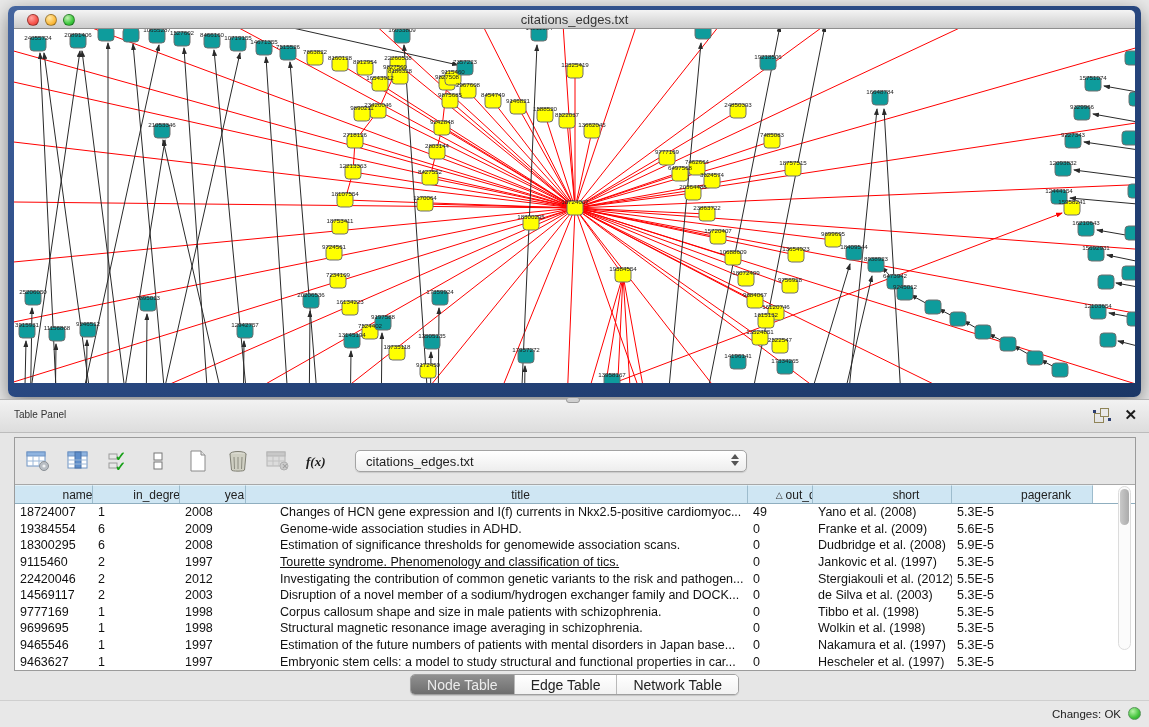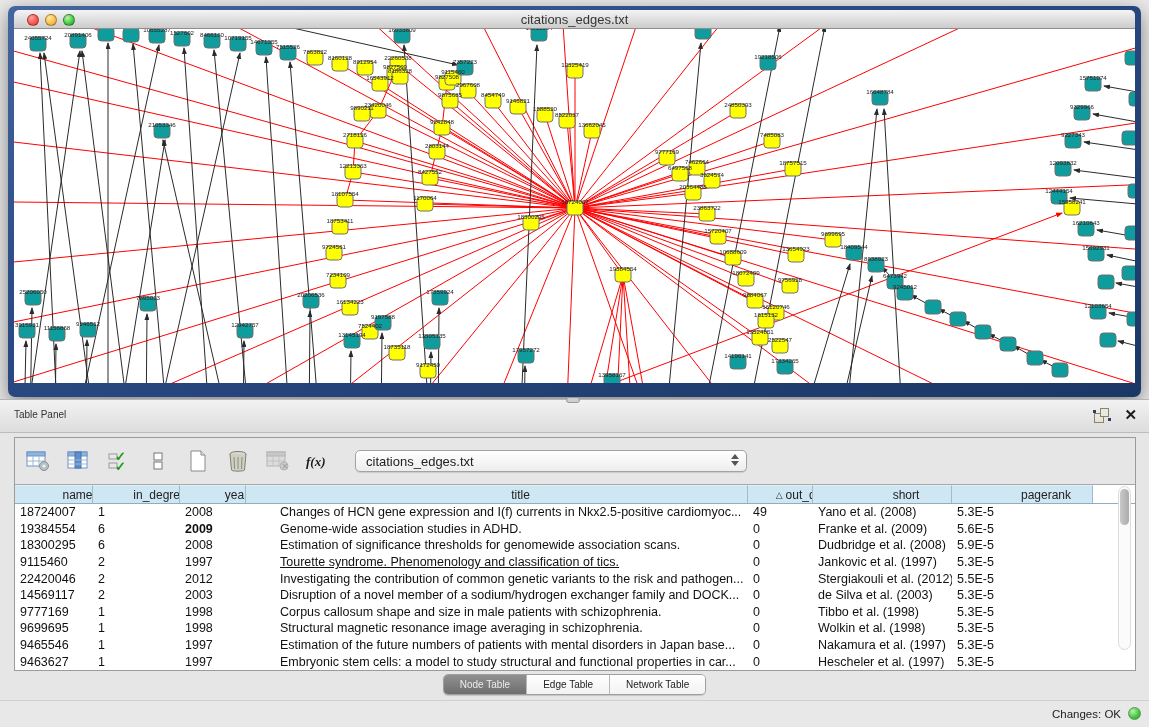--- a/index.html
+++ b/index.html
@@ -62,21 +62,21 @@
   .tbody { position:relative; height:166px; overflow:hidden; }
   .tr { display:flex; height:16.6px; align-items:center; }
   .td { font-size:12.5px; color:#111; padding-left:5px; overflow:hidden; white-space:nowrap; }
   .td.indent { padding-left:34px; }
   .vscroll { position:absolute; right:4px; top:1px; width:13px; height:164px; background:#fbfbfb; border:1px solid #dcdcdc; border-radius:7px; }
   .vthumb { position:absolute; left:1px; top:2px; width:9px; height:36px; background:linear-gradient(90deg,#c9c9c9,#ababab); border-radius:5px; }
 
   
   .tabbar { position:absolute; left:0; top:671px; width:1149px; height:29px; background:#e6e6e6; display:flex; justify-content:center; }
   .segctl { margin-top:3px; height:21px; display:inline-flex; border:1px solid #9f9f9f; border-radius:5px; overflow:hidden; background:#fcfcfc; box-shadow:0 1px 1px rgba(0,0,0,.15); }
-  .seg { padding:0 16px; font-size:10px; color:#222; display:flex; align-items:center; border-right:1px solid #b9b9b9; background:linear-gradient(#ffffff,#f2f2f2); }
+  .seg { padding:0 16px; font-size:14px; color:#222; display:flex; align-items:center; border-right:1px solid #b9b9b9; background:linear-gradient(#ffffff,#f2f2f2); }
   .seg:last-child { border-right:none; }
   .seg.active { background:linear-gradient(#909090,#6e6e6e); color:#ececec; }
 
   
   .statusbar { position:absolute; left:0; top:700px; width:1149px; height:27px; background:#e8e8e8; border-top:1px solid #cfcfcf; }
   .mem { position:absolute; right:28px; top:7px; font-size:11.5px; color:#222; }
   .orb { position:absolute; right:8px; top:6px; width:13px; height:13px; border-radius:50%;
     border:1px solid #57965a; background:radial-gradient(circle at 35% 30%, #b6f3a8, #44c43c 60%, #219a27); }
 </style>
 </head>
@@ -591,21 +591,21 @@
             <div class="td" style="width: 87px;">1</div>
             <div class="td" style="width: 66px;">2008</div>
             <div class="td indent" style="width: 502px;">Changes of HCN gene expression and I(f) currents in Nkx2.5-positive cardiomyoc...</div>
             <div class="td" style="width: 65px;">49</div>
             <div class="td" style="width: 139px;">Yano et al. (2008)</div>
             <div class="td" style="width: 141px;">5.3E-5</div>
           </div>
           <div class="tr">
             <div class="td" style="width: 78px;">19384554</div>
             <div class="td" style="width: 87px;">6</div>
-            <div class="td" style="width: 66px; font-weight: bold;">2009</div>
+            <div class="td" style="width: 66px;">2009</div>
             <div class="td indent" style="width: 502px;">Genome-wide association studies in ADHD.</div>
             <div class="td" style="width: 65px;">0</div>
             <div class="td" style="width: 139px;">Franke et al. (2009)</div>
             <div class="td" style="width: 141px;">5.6E-5</div>
           </div>
           <div class="tr">
             <div class="td" style="width: 78px;">18300295</div>
             <div class="td" style="width: 87px;">6</div>
             <div class="td" style="width: 66px;">2008</div>
             <div class="td indent" style="width: 502px;">Estimation of significance thresholds for genomewide association scans.</div>

